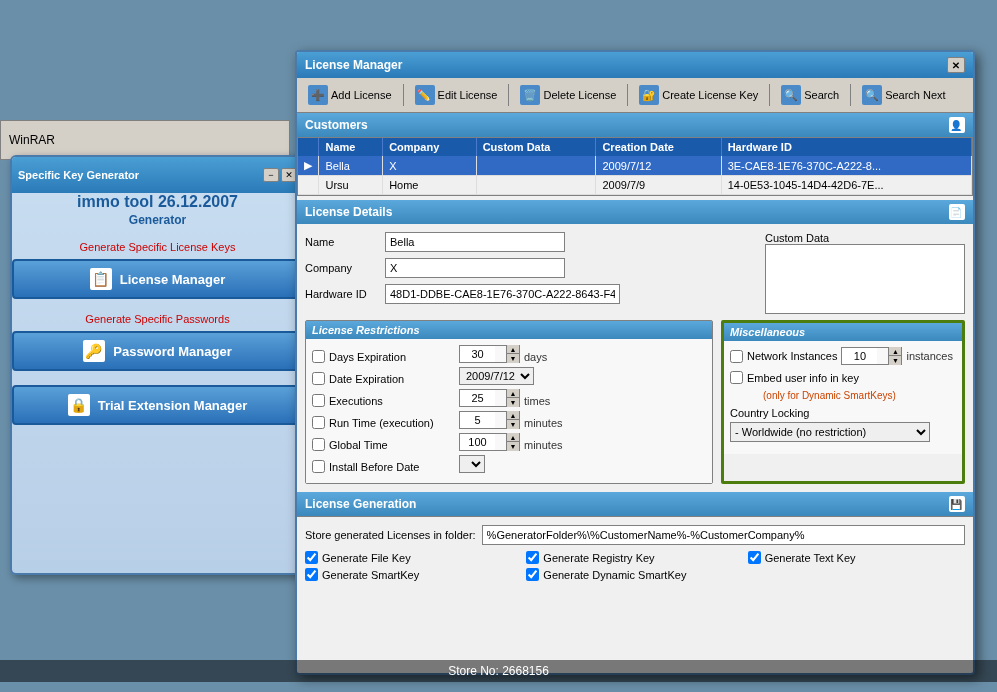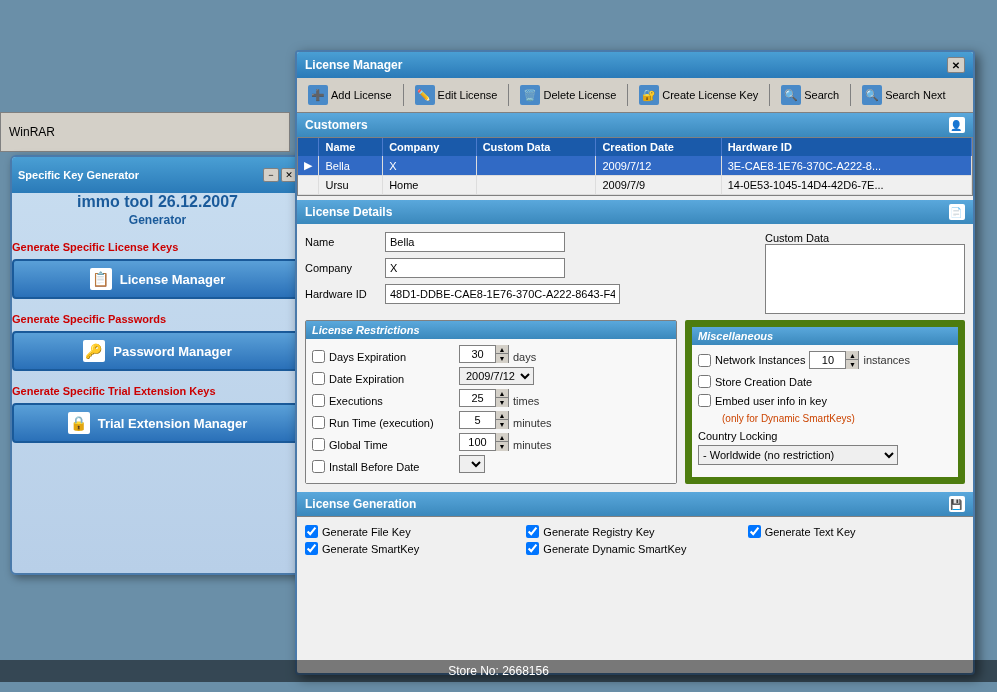--- a/index.html
+++ b/index.html
@@ -9,21 +9,21 @@
       background: #6a8fa8;
       width: 997px;
       height: 692px;
       overflow: hidden;
       position: relative;
     }
 
     
     .bg-window {
       position: absolute;
-      top: 112px;
+      top: 120px;
       left: 0;
       width: 290px;
       height: 40px;
       background: #d4d0c8;
       border: 1px solid #808080;
       display: flex;
       align-items: center;
       padding: 4px 8px;
       font-size: 12px;
       color: #000;
@@ -81,23 +81,23 @@
       margin-bottom: 2px;
     }
     .key-gen-app-subtitle {
       color: #1a5a9a;
       font-size: 12px;
       font-weight: bold;
       margin-bottom: 14px;
     }
     .section-label {
       color: #cc0000;
-      font-weight: bold;
-      font-size: 11px;
-      text-align: left;
+      font-weight: normal;
+      font-size: 11px;
+      text-align: center;
       margin-bottom: 6px;
     }
     .big-button {
       width: 100%;
       height: 40px;
       background: linear-gradient(to bottom, #5aa0d8 0%, #2a70b8 100%);
       border: 2px solid #1a5a9a;
       border-radius: 4px;
       color: white;
       font-size: 13px;
@@ -276,22 +276,22 @@
       display: flex;
       gap: 8px;
       padding: 0 8px 8px;
     }
     .restrictions-box {
       flex: 1;
       border: 1px solid #808080;
       border-radius: 2px;
     }
     .misc-box {
-      width: 280px;
-      border: 7px solid #4d7c0f;
+      width: 244px;
+      border: 3px solid #4d7c0f;
       border-radius: 2px;
     }
     .sub-section-header {
       background: linear-gradient(to bottom, #5aa8dc 0%, #3a88bc 100%);
       padding: 3px 6px;
       color: white;
       font-weight: bold;
       font-size: 11px;
       font-style: italic;
     }
@@ -315,20 +315,21 @@
     .restriction-unit {
       margin-left: 4px;
       font-size: 11px;
       color: #333;
     }
     .spin-container {
       display: flex;
       align-items: center;
       border: 1px solid #808080;
       height: 18px;
+      gap: 11px;
     }
     .spin-input {
       width: 35px;
       height: 16px;
       border: none;
       text-align: center;
       font-size: 11px;
       font-family: inherit;
     }
     .spin-btns {
@@ -367,21 +368,21 @@
     }
     .misc-row input[type="checkbox"] {
       margin-right: 4px;
     }
     .misc-label {
       font-size: 11px;
     }
     .misc-note {
       color: #cc4400;
       font-size: 10px;
-      margin-left: 24px;
+      margin-left: 33px;
     }
     .country-select {
       height: 20px;
       border: 1px solid #808080;
       font-size: 11px;
       width: 200px;
       margin-left: 0;
     }
 
     
@@ -470,21 +471,20 @@
       <span class="btn-icon">📋</span>
       <span>License Manager</span>
     </button>
 
     <div class="section-label">Generate Specific Passwords</div>
     <button class="big-button">
       <span class="btn-icon">🔑</span>
       <span>Password Manager</span>
     </button>
 
-    <div class="section-label">Generate Specific Trial Extension Keys</div>
     <button class="big-button">
       <span class="btn-icon">🔒</span>
       <span>Trial Extension Manager</span>
     </button>
   </div>
 </div>
 
 <div class="license-window">
   <div class="license-titlebar">
     <span class="license-title-text">License Manager</span>
@@ -666,44 +666,44 @@
             <input type="text" class="spin-input" value="10" style="">
             <div class="spin-btns">
               <div class="spin-btn">▲</div>
               <div class="spin-btn">▼</div>
             </div>
           </div>
           <span class="restriction-unit">instances</span>
         </div>
         <div class="misc-row">
           <input type="checkbox" style="">
-          <span class="misc-label">Store Creation Date</span>
-        </div>
-        <div class="misc-row">
-          <input type="checkbox" style="">
           <span class="misc-label">Embed user info in key</span>
         </div>
         <div class="misc-row">
           <span class="misc-note">(only for Dynamic SmartKeys)</span>
         </div>
         <div class="misc-row" style="flex-direction:column; align-items:flex-start;">
           <span class="misc-label" style="margin-bottom:3px;">Country Locking</span>
           <select class="country-select">
             <option>- Worldwide (no restriction)</option>
           </select>
         </div>
       </div>
     </div>
   </div>
 
   <div class="section-header">
     <span>License Generation</span>
     <span class="section-icon">💾</span>
   </div>
   <div class="license-gen">
+    <div class="gen-folder-row">
+      <span class="gen-folder-label">Store generated Licenses in folder:</span>
+      <input type="text" class="gen-folder-input" value="%GeneratorFolder%\%CustomerName%-%CustomerCompany%" style="">
+    </div>
     <div class="gen-checkboxes">
       <div class="gen-check-item">
         <input type="checkbox" checked="" style="">
         <span>Generate File Key</span>
       </div>
       <div class="gen-check-item">
         <input type="checkbox" checked="" style="">
         <span>Generate Registry Key</span>
       </div>
       <div class="gen-check-item">

